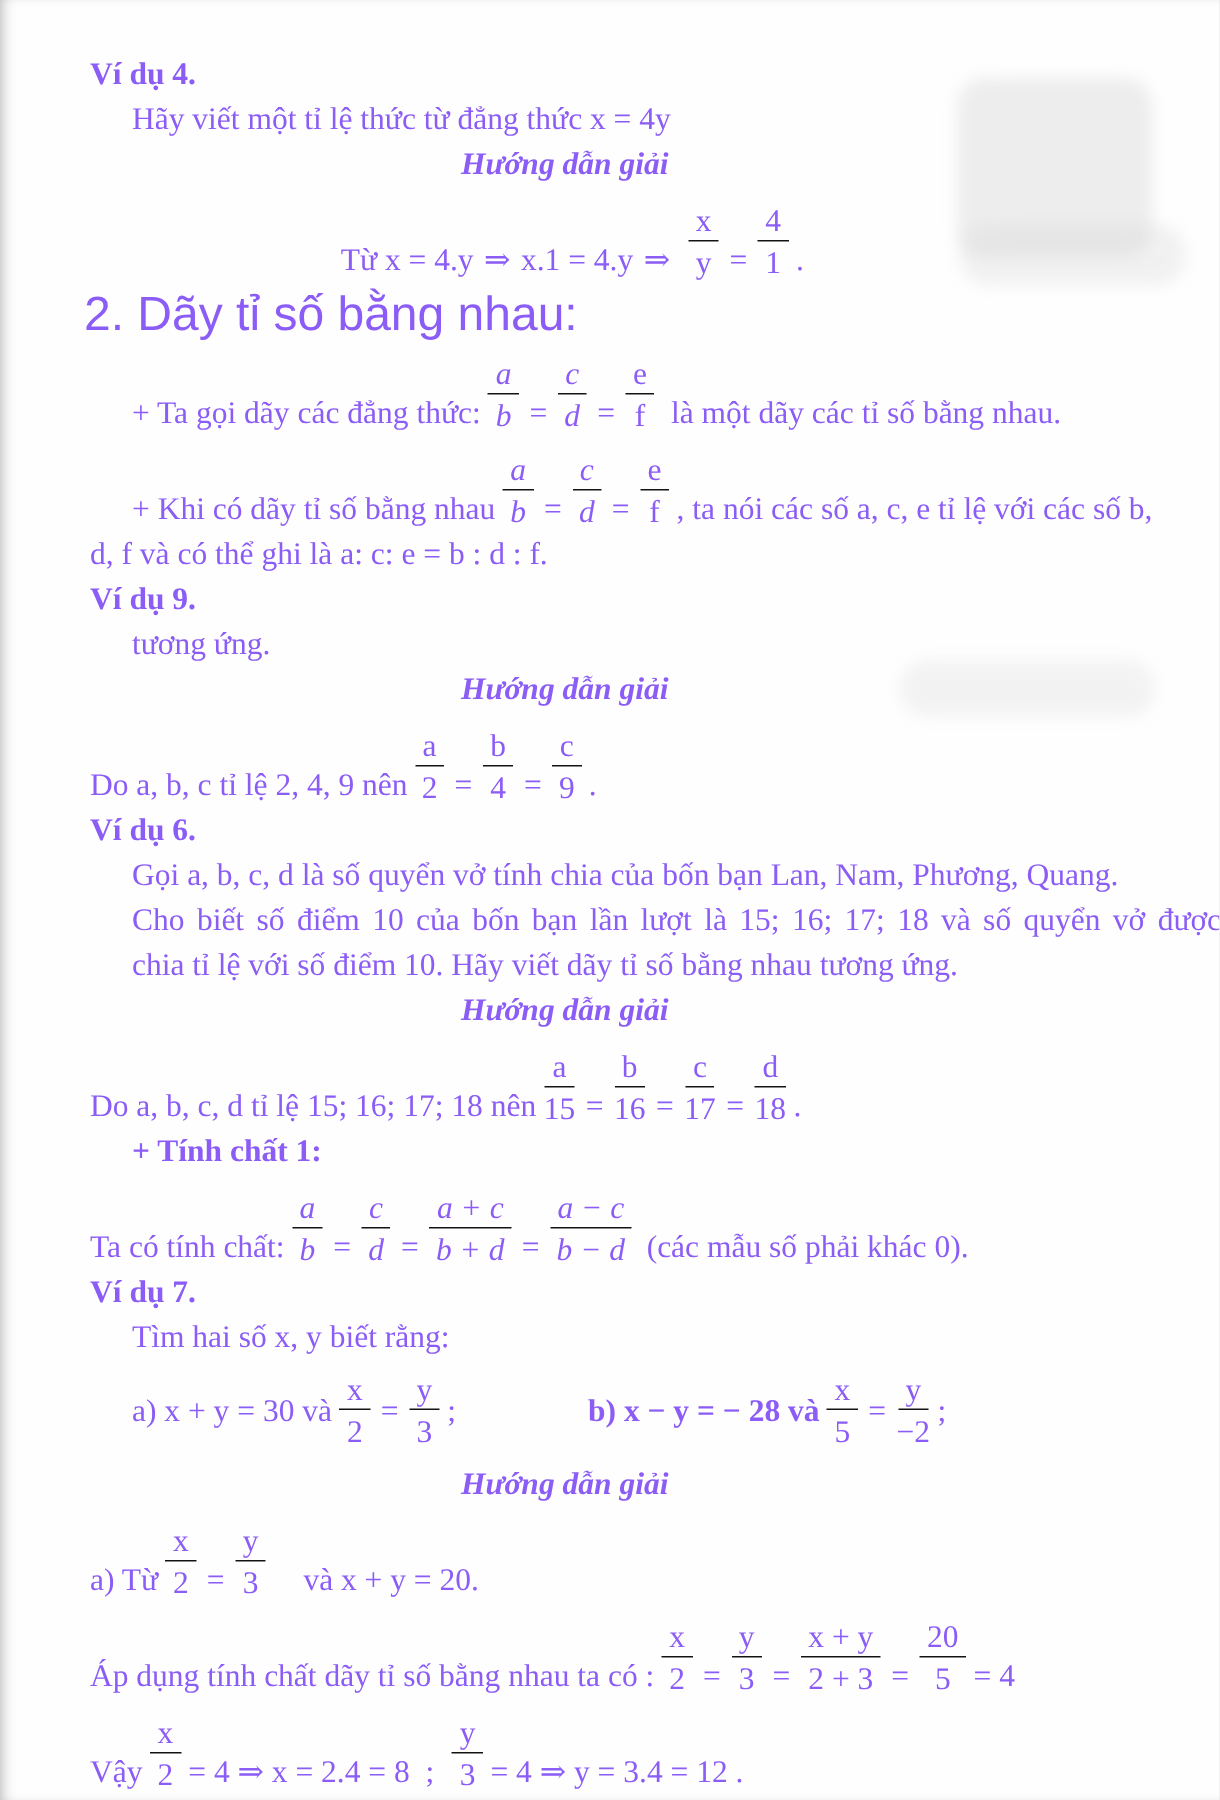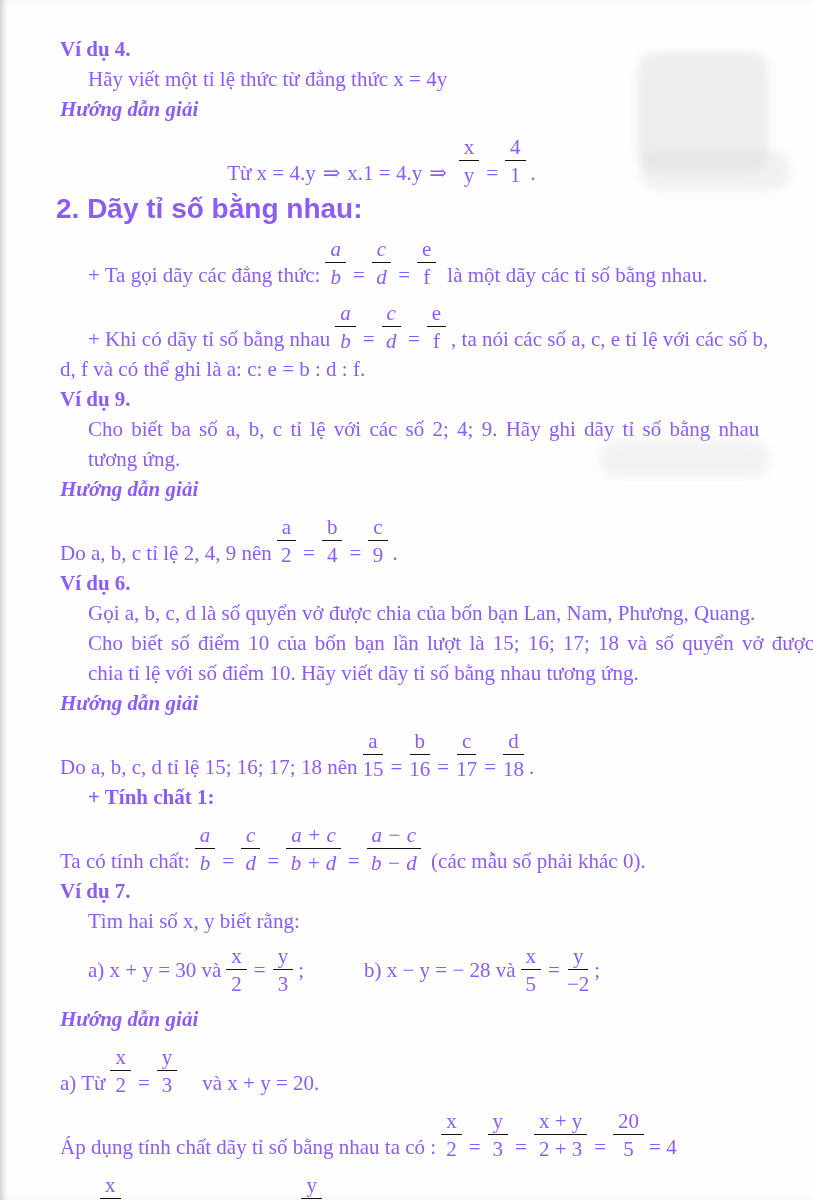--- a/index.html
+++ b/index.html
@@ -16,33 +16,33 @@
     overflow:hidden;
     box-shadow:inset 6px 0 10px -6px rgba(0,0,0,.35);
   }
   .artifact{position:absolute;background:#d9d9d9;opacity:.45;filter:blur(5px);border-radius:18px;pointer-events:none;}
   .a1{left:638px;top:52px;width:130px;height:120px;}
   .a2{left:600px;top:440px;width:170px;height:38px;opacity:.3;}
   .a3{left:640px;top:150px;width:150px;height:40px;opacity:.35;}
   .line{white-space:nowrap;}
   .h-vd{font-weight:bold;}
   .indent{padding-left:28px;}
-  .guide{text-align:left;font-weight:bold;font-style:italic;margin-right:70px;}
-  .h-sec{font-family:"Liberation Sans","DejaVu Sans",sans-serif;font-weight:bold;font-size:28px;margin:6px 0 2px -4px;}
+  .guide{text-align:center;font-weight:bold;font-style:italic;margin-right:70px;}
+  .h-sec{font-family:"Liberation Sans","DejaVu Sans",sans-serif;font-weight:normal;font-size:32px;margin:6px 0 2px -4px;}
   .mathrow{display:flex;align-items:flex-end;min-height:64px;white-space:pre;}
   .center{justify-content:center;margin-right:60px;}
   .frac{display:inline-flex;flex-direction:column;align-items:center;vertical-align:middle;margin:0 5px;line-height:26px;}
   .frac .num{border-bottom:1.7px solid #131313;padding:0 5px 0;}
   .frac .den{padding-top:1px;}
   .it{font-style:italic;}
   .op{margin:0 7px;}
   .tight{margin:0 2px;}
   .wsp{word-spacing:3px;}
   .two-col{display:flex;align-items:center;min-height:68px;white-space:pre;}
-  .col-b{margin-left:60px;}
+  .col-b{margin-left:88px;font-weight:bold;}
 </style>
 </head>
 <body>
 
 <div class="page">
   <div class="artifact a1"></div>
   <div class="artifact a3"></div>
   <div class="artifact a2"></div>
 
   <div class="line h-vd">Ví dụ 4.</div>
@@ -74,35 +74,34 @@
     <span class="frac it"><span class="num">a</span><span class="den">b</span></span>
     <span class="tight">=</span>
     <span class="frac it"><span class="num">c</span><span class="den">d</span></span>
     <span class="tight">=</span>
     <span class="frac"><span class="num">e</span><span class="den">f</span></span>
     <span>, ta nói các số a, c, e tỉ lệ với các số b,</span>
   </div>
   <div class="line">d, f và có thể ghi là a: c: e = b : d : f.</div>
 
   <div class="line h-vd">Ví dụ 9.</div>
-  <div class="line indent wsp">Cho biết ba số a, b, c tỉ lệ với các số 2; 4; 9. Hãy ghi dãy tỉ số bằng nhau</div>
   <div class="line indent">tương ứng.</div>
   <div class="line guide">Hướng dẫn giải</div>
   <div class="mathrow">
     <span>Do a, b, c tỉ lệ 2, 4, 9 nên</span>
     <span class="frac"><span class="num">a</span><span class="den">2</span></span>
     <span class="tight">=</span>
     <span class="frac"><span class="num">b</span><span class="den">4</span></span>
     <span class="tight">=</span>
     <span class="frac"><span class="num">c</span><span class="den">9</span></span>
     <span>.</span>
   </div>
 
   <div class="line h-vd">Ví dụ 6.</div>
-  <div class="line indent">Gọi a, b, c, d là số quyển vở được chia của bốn bạn Lan, Nam, Phương, Quang.</div>
+  <div class="line indent">Gọi a, b, c, d là số quyển vở tính chia của bốn bạn Lan, Nam, Phương, Quang.</div>
   <div class="line indent wsp">Cho biết số điểm 10 của bốn bạn lần lượt là 15; 16; 17; 18 và số quyển vở được</div>
   <div class="line indent">chia tỉ lệ với số điểm 10. Hãy viết dãy tỉ số bằng nhau tương ứng.</div>
   <div class="line guide">Hướng dẫn giải</div>
   <div class="mathrow">
     <span>Do a, b, c, d tỉ lệ 15; 16; 17; 18 nên</span>
     <span class="frac"><span class="num">a</span><span class="den">15</span></span>
     <span class="tight">=</span>
     <span class="frac"><span class="num">b</span><span class="den">16</span></span>
     <span class="tight">=</span>
     <span class="frac"><span class="num">c</span><span class="den">17</span></span>

